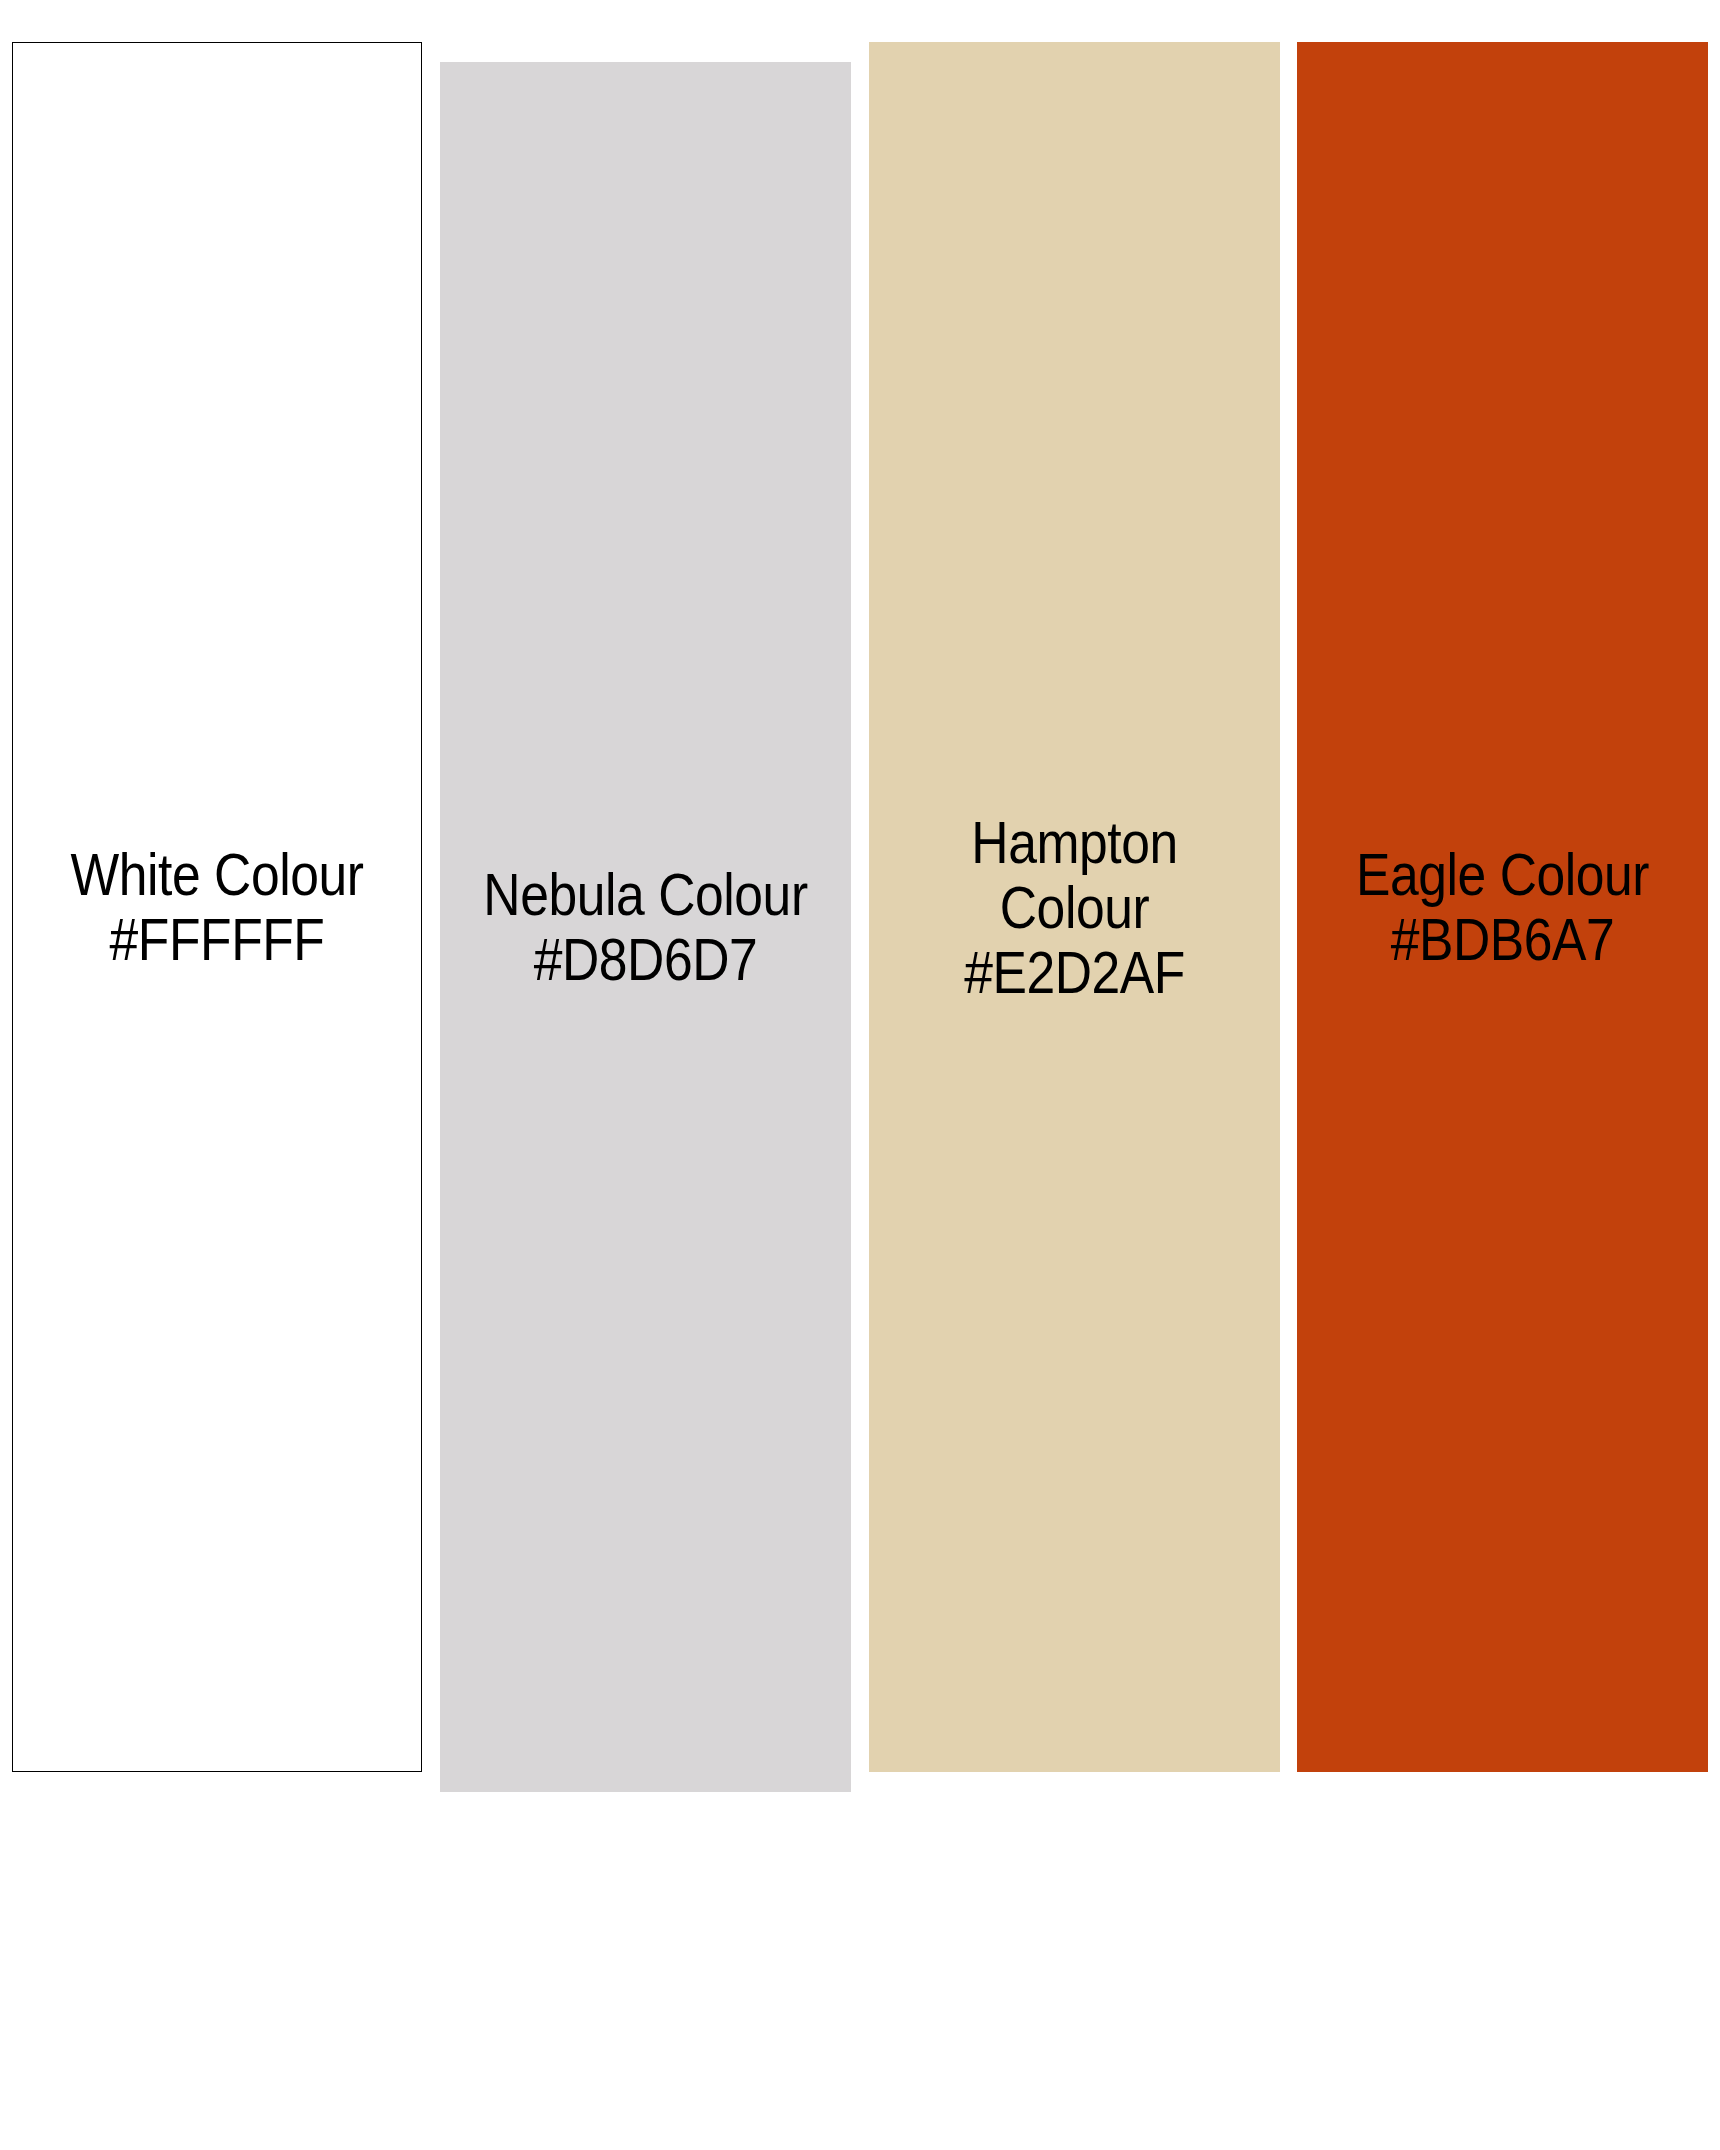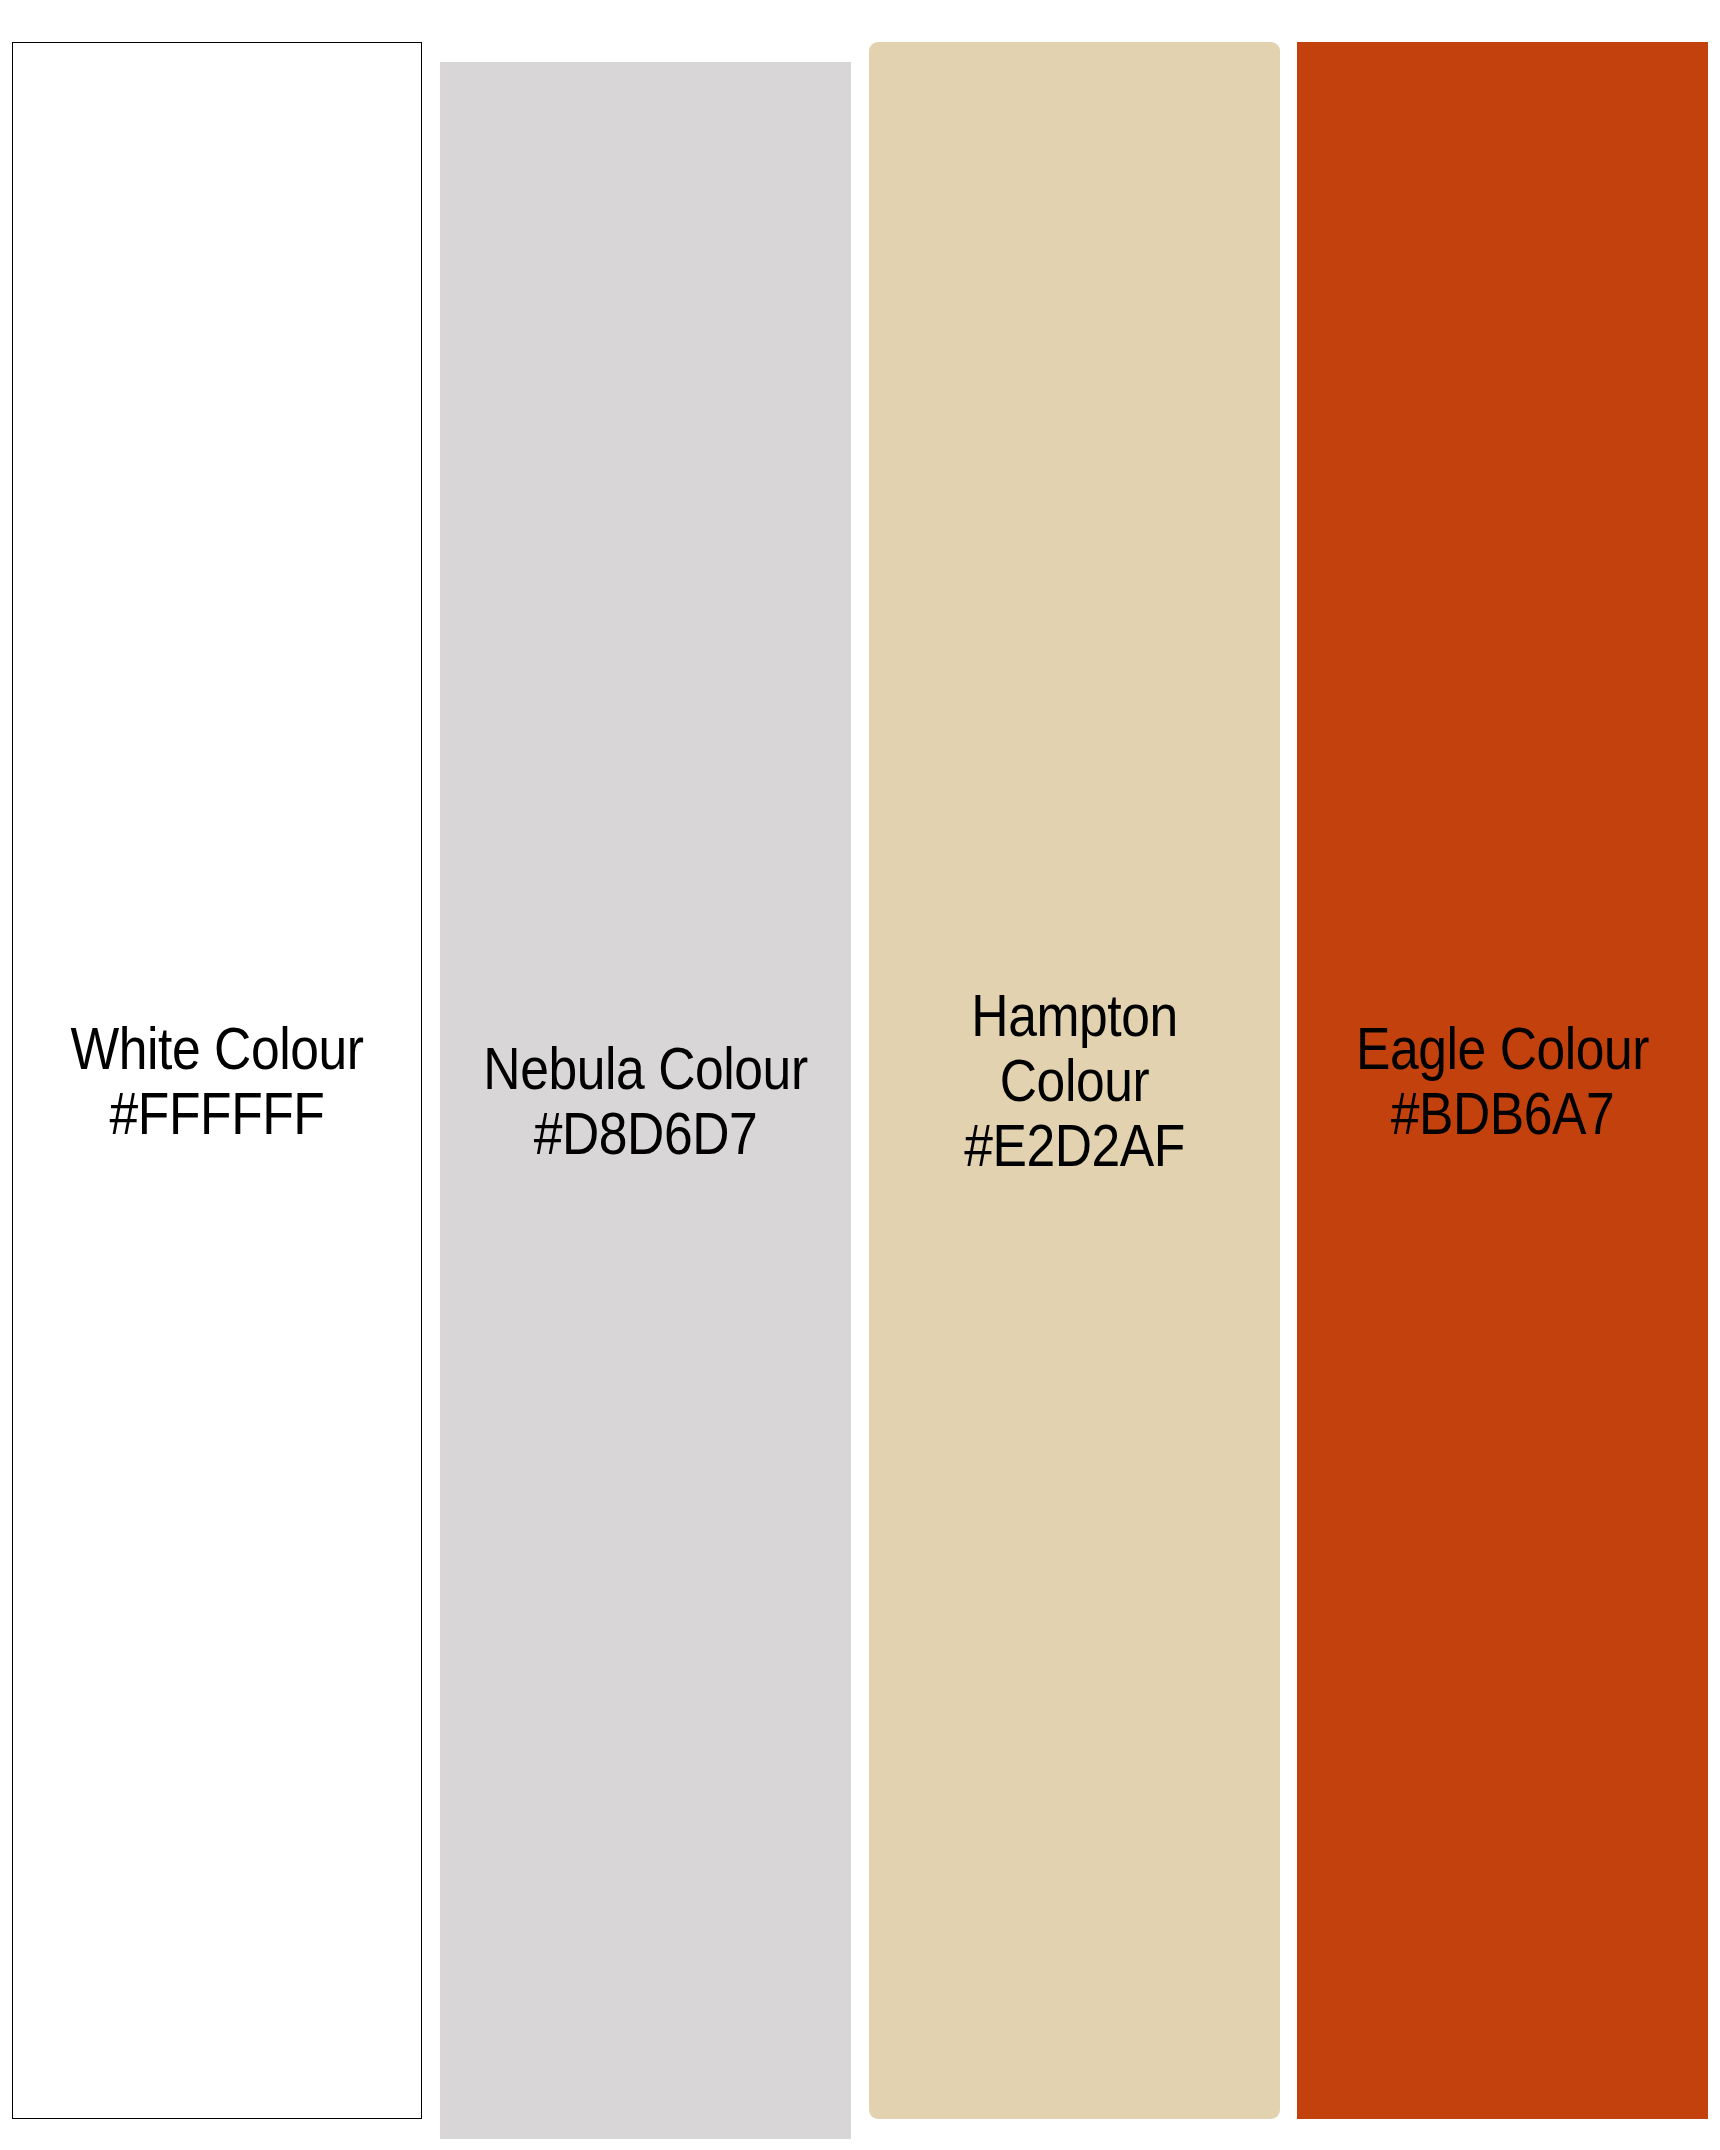--- a/index.html
+++ b/index.html
@@ -20,21 +20,21 @@
     position: relative;
     width: 1721px;
     height: 2151px;
     background: #FFFFFF;
   }
 
   
   .swatch {
     position: absolute;
     top: 42px;
-    height: 2077px;
+    height: 1730px;
     box-sizing: border-box;
     display: flex;
     align-items: center;
     justify-content: center;
   }
 
   .swatch-1 { left: 11.5px;   width: 410px; }
   .swatch-2 { left: 440px;  width: 411px; }
   .swatch-3 { left: 869px; width: 411px; }
   .swatch-4 { left: 1297px; width: 411px; }
@@ -79,21 +79,21 @@
     </div>
   </div>
 
   <div class="swatch swatch-2" style="background-color: rgb(216, 214, 215); margin-top: 20px;">
     <div class="swatch-label">
       <span class="name">Nebula Colour</span>
       <span class="hex">#D8D6D7</span>
     </div>
   </div>
 
-  <div class="swatch swatch-3" style="background-color: rgb(226, 210, 175); border-radius: 9px;">
+  <div class="swatch swatch-3" style="background-color: rgb(226, 210, 175);">
     <div class="swatch-label">
       <span class="name">Hampton Colour</span>
       <span class="hex">#E2D2AF</span>
     </div>
   </div>
 
   <div class="swatch swatch-4" style="background-color: #c2410c; align-items: center;">
     <div class="swatch-label">
       <span class="name">Eagle Colour</span>
       <span class="hex">#BDB6A7</span>

